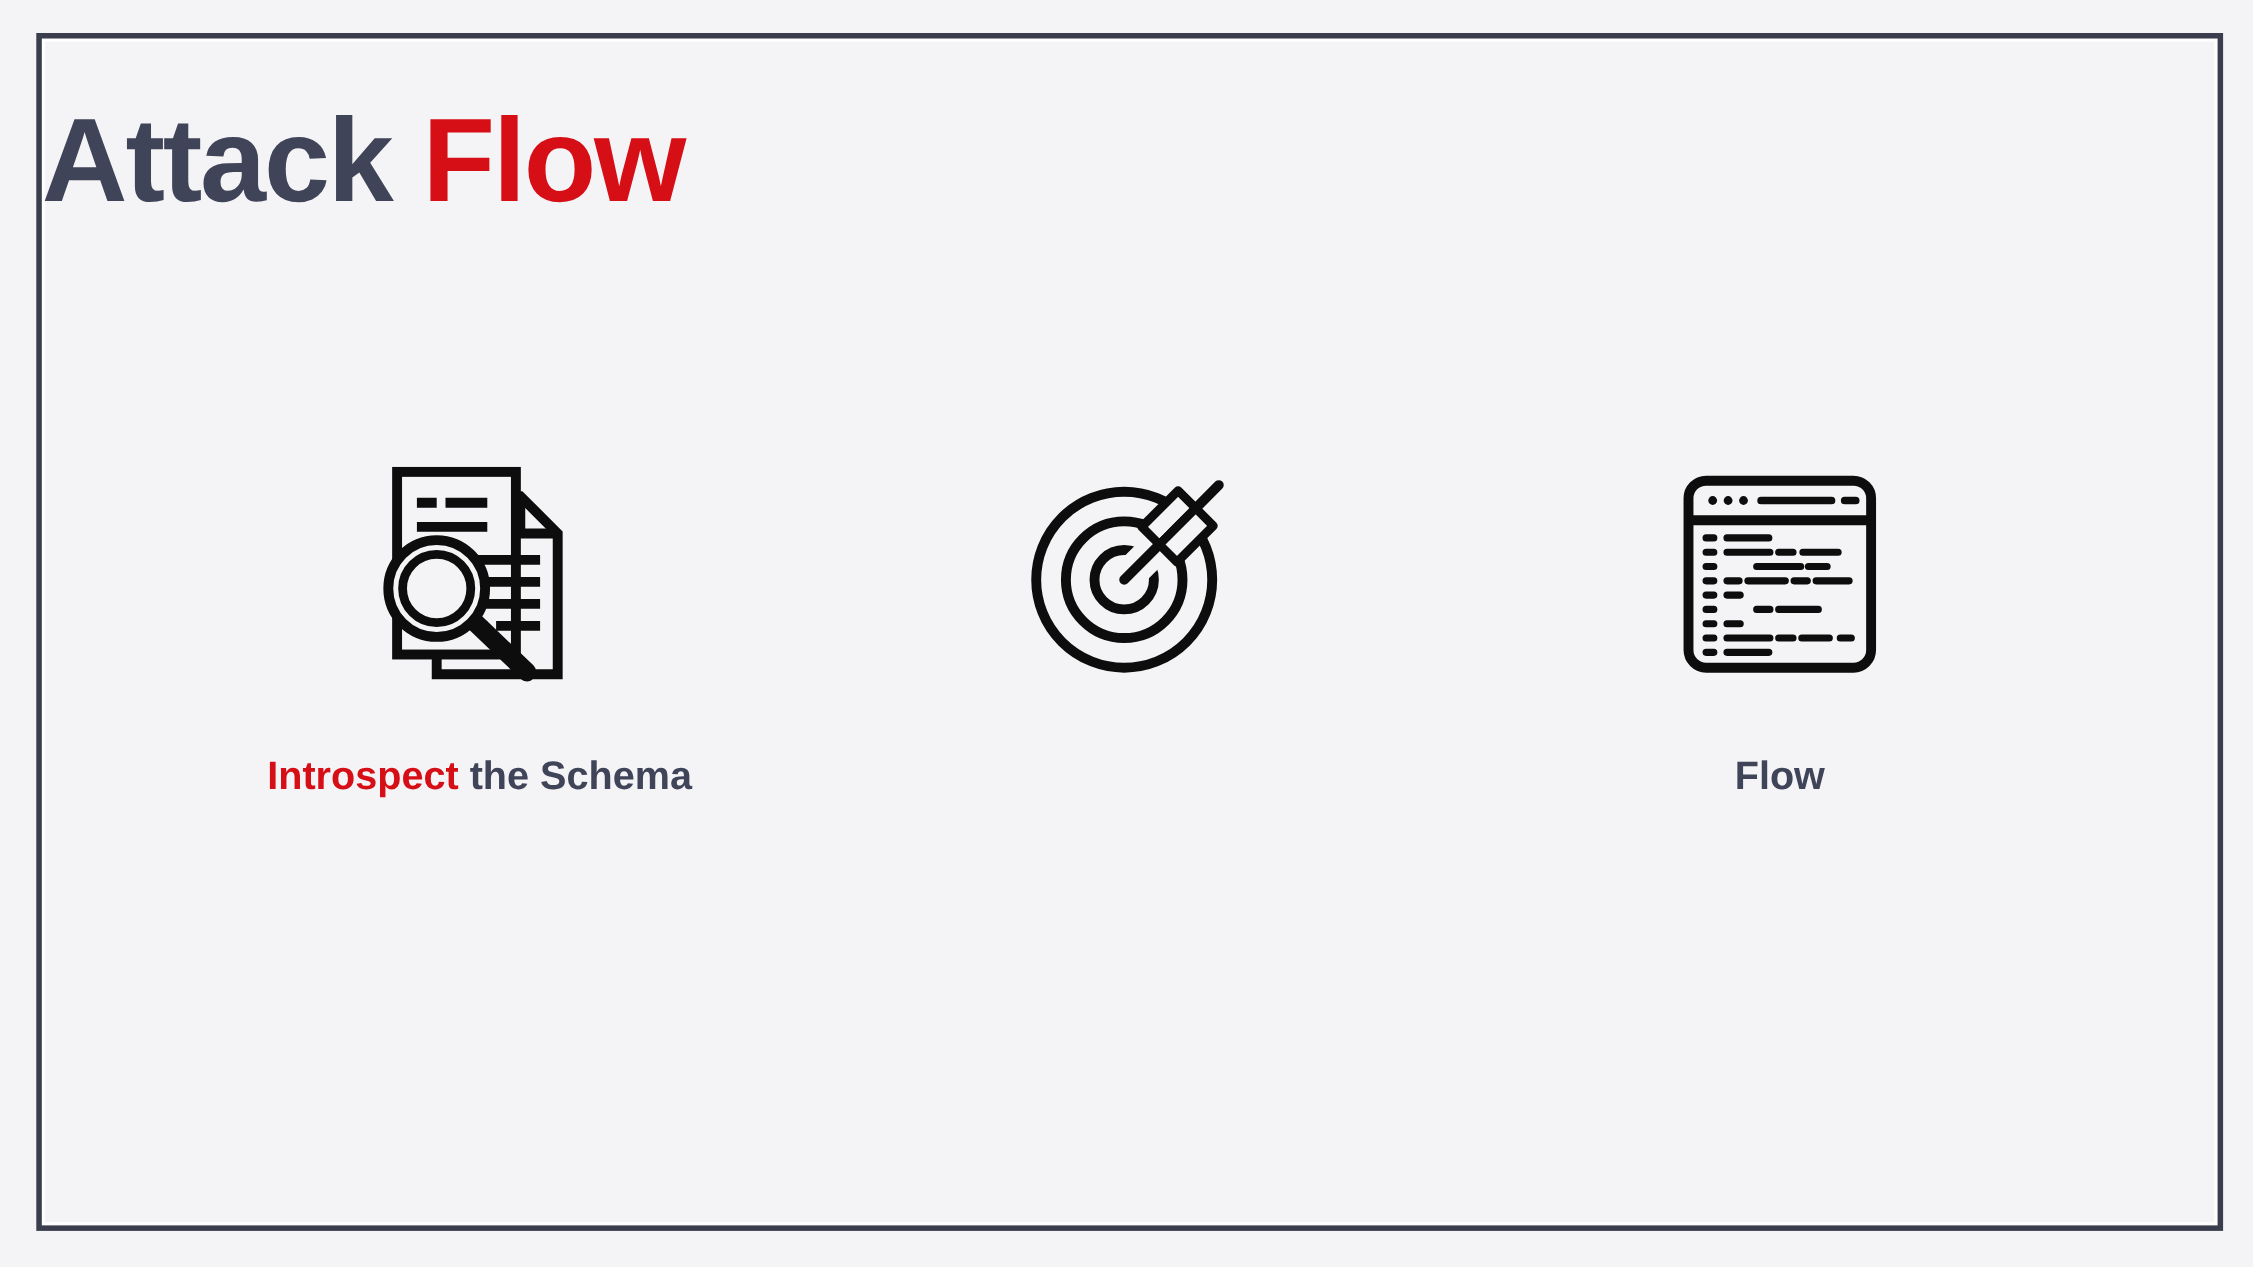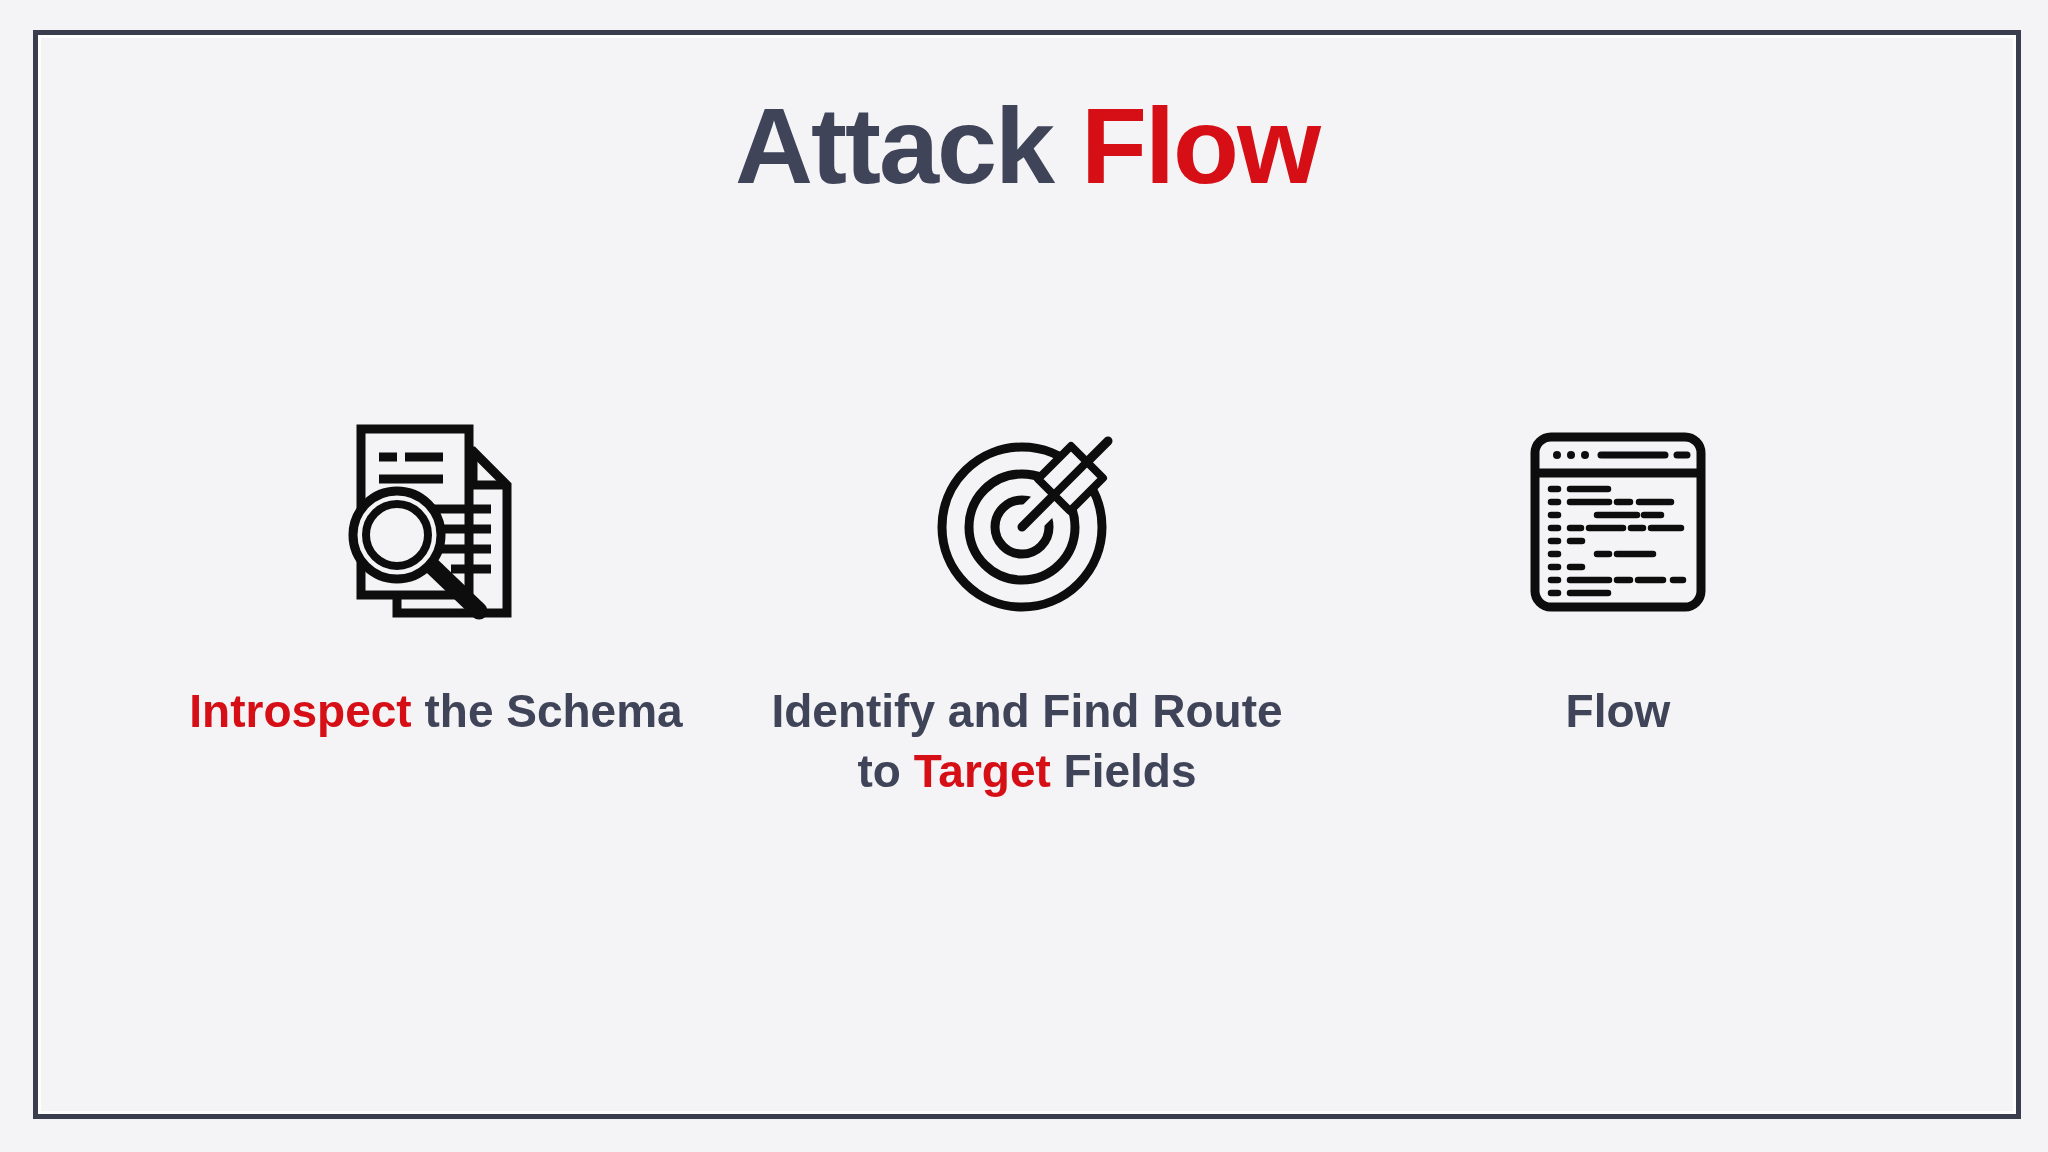--- a/index.html
+++ b/index.html
@@ -20,21 +20,20 @@
   .slide{
     position:absolute;
     left:33px; top:30px;
     width:1988px; height:1089px;
     border:5px solid var(--border);
     box-shadow:inset 0 0 0 3px rgba(255,255,255,0.85);
     background:var(--background);
   }
   .title{
     margin-top:46px;
-    text-align:center;
     font-size:108px;
     font-weight:700;
     letter-spacing:-2px;
     line-height:1.2;
     color:var(--dark_text);
   }
   .title .accent{color:var(--red_text);}
   .steps{
     margin-top:206px;
     display:flex;
@@ -44,21 +43,21 @@
   .step{
     width:560px;
     display:flex;
     flex-direction:column;
     align-items:center;
   }
   .icon-box{width:210px;height:210px;}
   .icon-box svg{width:100%;height:100%;display:block;}
   .caption{
     margin-top:54px;
-    font-size:46px;
+    font-size:36px;
     font-weight:700;
     line-height:1.32;
     text-align:center;
     color:var(--dark_text);
   }
   .caption [data-color="red"]{color:var(--red_text);}
   .caption [data-color="dark"]{color:var(--dark_text);}
 
   
   .ink{stroke:var(--icon_stroke);fill:none;}
@@ -112,28 +111,20 @@
           <circle class="ink" stroke-width="9" cx="100" cy="110" r="27"></circle>
 
           <line class="halo" stroke-width="30" stroke-linecap="round" x1="100" y1="110" x2="162" y2="48"></line>
 
           <line class="ink" stroke-width="9" stroke-linecap="round" x1="100" y1="110" x2="155" y2="55"></line>
           <polygon class="ink-fill" stroke-width="8" stroke-linejoin="round" points="132,78 165,45 149,29 116,62"></polygon>
           <polygon class="ink-fill" stroke-width="8" stroke-linejoin="round" points="132,78 165,45 181,61 148,94"></polygon>
           <line class="ink" stroke-width="9" stroke-linecap="round" x1="168" y1="42" x2="186" y2="24"></line>
         </svg>
       </div>
-      <div class="caption">
-        <div>
-          <span data-color="dark">Identify and Find Route</span>
-        </div>
-        <div>
-          <span data-color="dark">to </span><span data-color="red">Target</span><span data-color="dark"> Fields</span>
-        </div>
-      </div>
     </div>
 
     <div class="step">
       <div class="icon-box">
         <svg viewBox="0 0 210 210">
           <rect class="ink-fill" stroke-width="9" x="22" y="20" width="166" height="170" rx="16"></rect>
           <line class="ink" stroke-width="9" x1="22" y1="56" x2="188" y2="56"></line>
 
           <circle class="dot" cx="44" cy="38" r="4"></circle>
           <circle class="dot" cx="58" cy="38" r="4"></circle>

